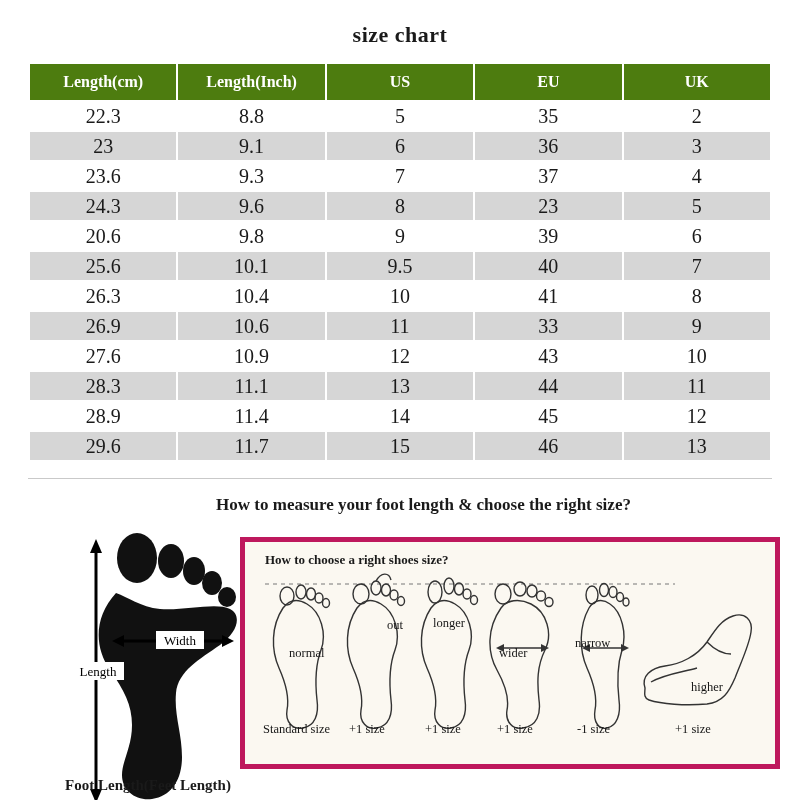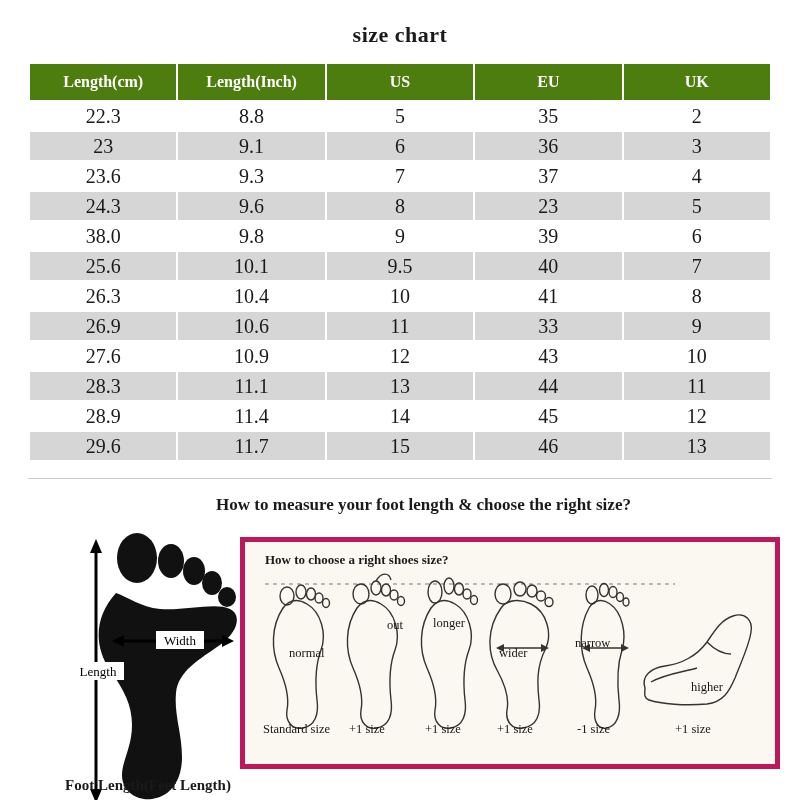--- a/index.html
+++ b/index.html
@@ -169,21 +169,21 @@
           <td>4</td>
         </tr>
         <tr class="alt">
           <td>24.3</td>
           <td>9.6</td>
           <td>8</td>
           <td>23</td>
           <td>5</td>
         </tr>
         <tr>
-          <td>38.0</td>
+          <td>20.6</td>
           <td>9.8</td>
           <td>9</td>
           <td>39</td>
           <td>6</td>
         </tr>
         <tr class="alt">
           <td>25.6</td>
           <td>10.1</td>
           <td>9.5</td>
           <td>40</td>

